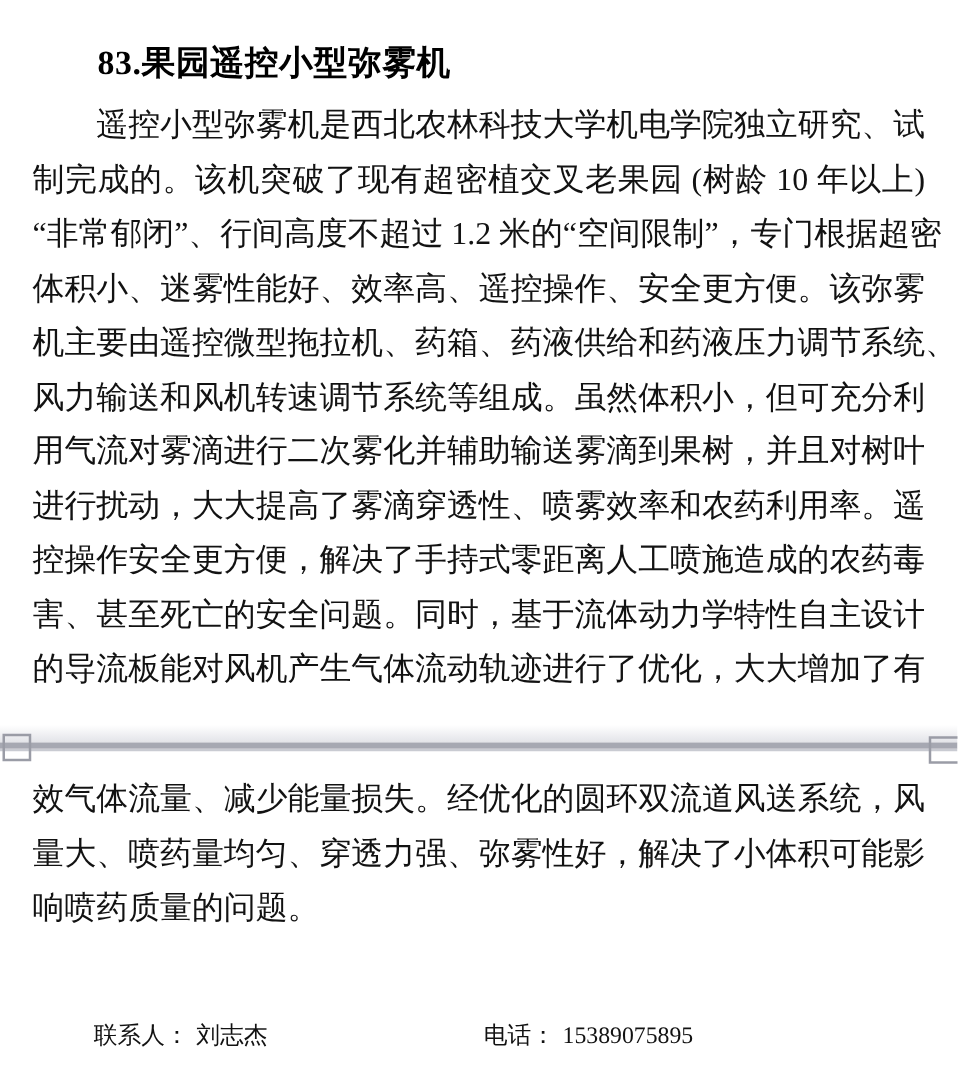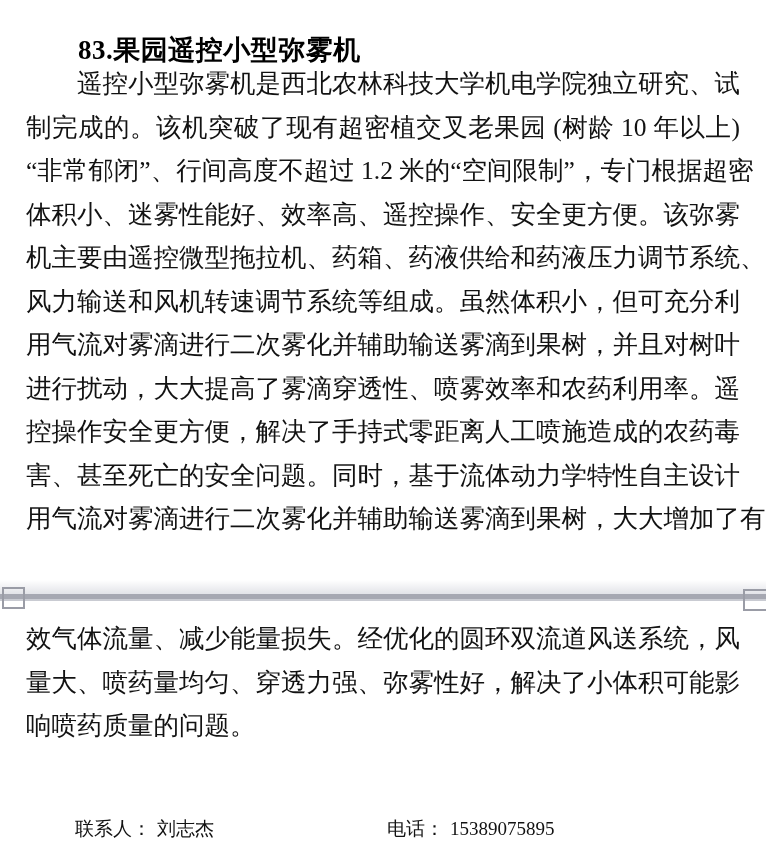--- a/index.html
+++ b/index.html
@@ -19,21 +19,21 @@
     padding-left: 52px;
     box-sizing: border-box;
     font-size: 27px; line-height: 40px;
     font-weight: bold;
     color: #000;
     letter-spacing: 0.5px;
     white-space: nowrap;
   }
 
   .body-block { position: absolute; left: 26px; width: 714px; }
-  .body-block-1 { top: 62px; }
+  .body-block-1 { top: 78px; }
   .body-block-2 { top: 617px; }
 
   .body-line {
     height: 43.5px;
     line-height: 43.5px;
     font-size: 25.5px;
     text-align: justify;
     text-align-last: justify;
     white-space: nowrap;
     overflow: visible;
@@ -83,21 +83,21 @@
     <div class="body-line indent">遥控小型弥雾机是西北农林科技大学机电学院独立研究、试</div>
     <div class="body-line">制完成的。该机突破了现有超密植交叉老果园 (树龄 10 年以上)</div>
     <div class="body-line">“非常郁闭”、行间高度不超过 1.2 米的“空间限制”，专门根据超密</div>
     <div class="body-line">体积小、迷雾性能好、效率高、遥控操作、安全更方便。该弥雾</div>
     <div class="body-line">机主要由遥控微型拖拉机、药箱、药液供给和药液压力调节系统、</div>
     <div class="body-line">风力输送和风机转速调节系统等组成。虽然体积小，但可充分利</div>
     <div class="body-line">用气流对雾滴进行二次雾化并辅助输送雾滴到果树，并且对树叶</div>
     <div class="body-line">进行扰动，大大提高了雾滴穿透性、喷雾效率和农药利用率。遥</div>
     <div class="body-line">控操作安全更方便，解决了手持式零距离人工喷施造成的农药毒</div>
     <div class="body-line">害、甚至死亡的安全问题。同时，基于流体动力学特性自主设计</div>
-    <div class="body-line">用气流对雾滴进行二次雾化并辅助输送雾滴到果树，大大增加了有</div>
+    <div class="body-line">的导流板能对风机产生气体流动轨迹进行了优化，大大增加了有</div>
   </div>
 
   <div class="page-break-fade"></div>
   <div class="page-break-band"></div>
   <div class="page-break-band-light"></div>
   <div class="margin-marker left"></div>
   <div class="margin-marker right"></div>
 
   <div class="body-block body-block-2">
     <div class="body-line">效气体流量、减少能量损失。经优化的圆环双流道风送系统，风</div>

